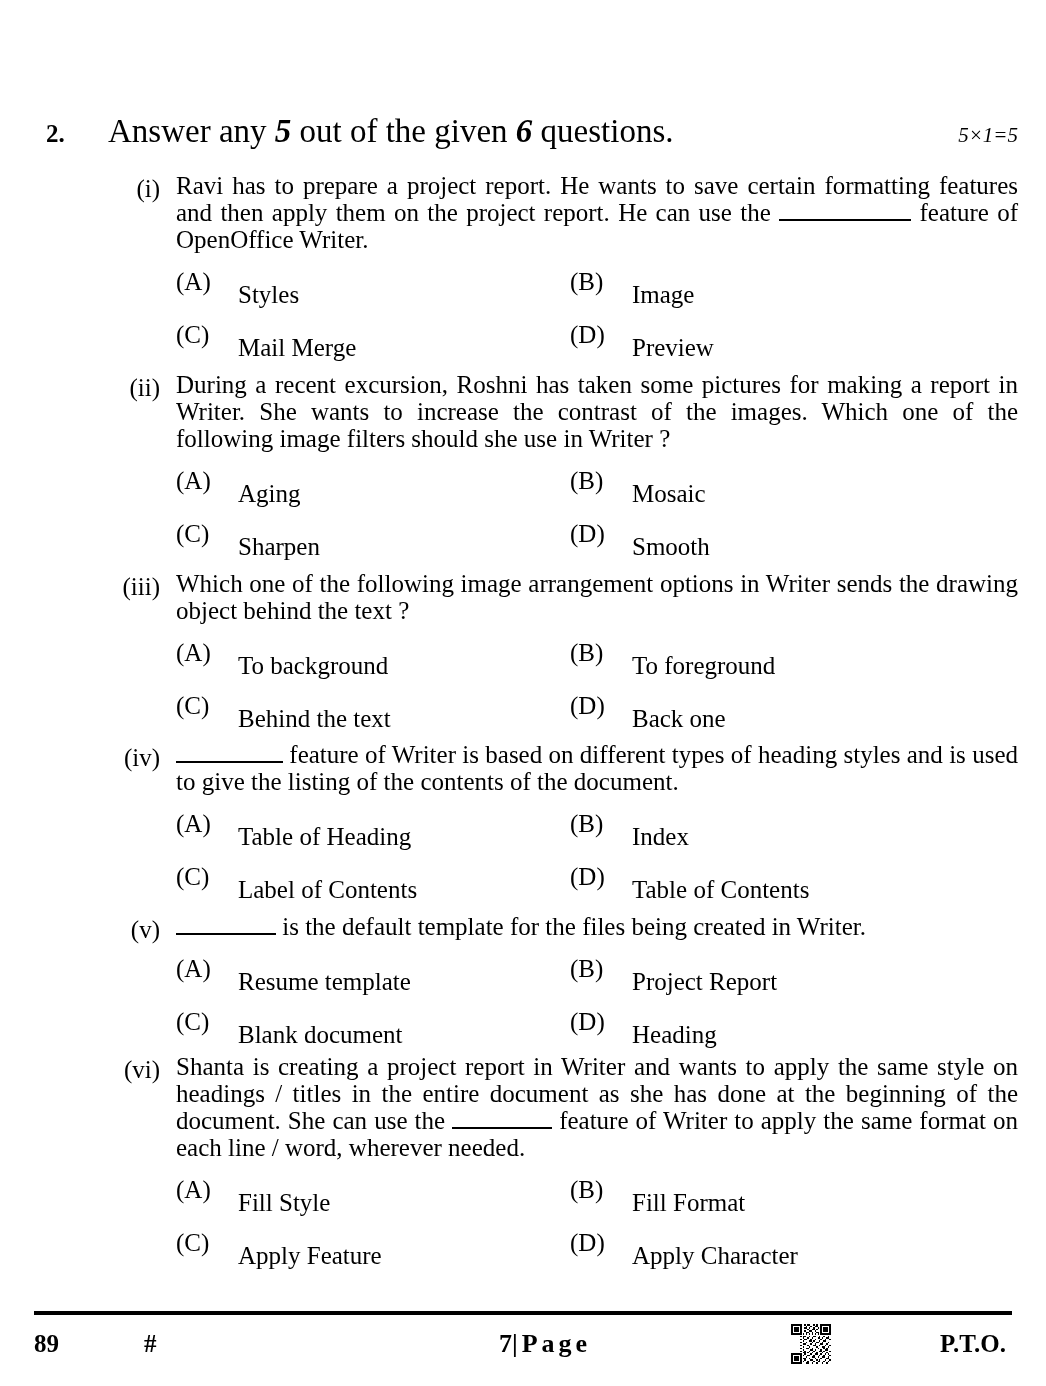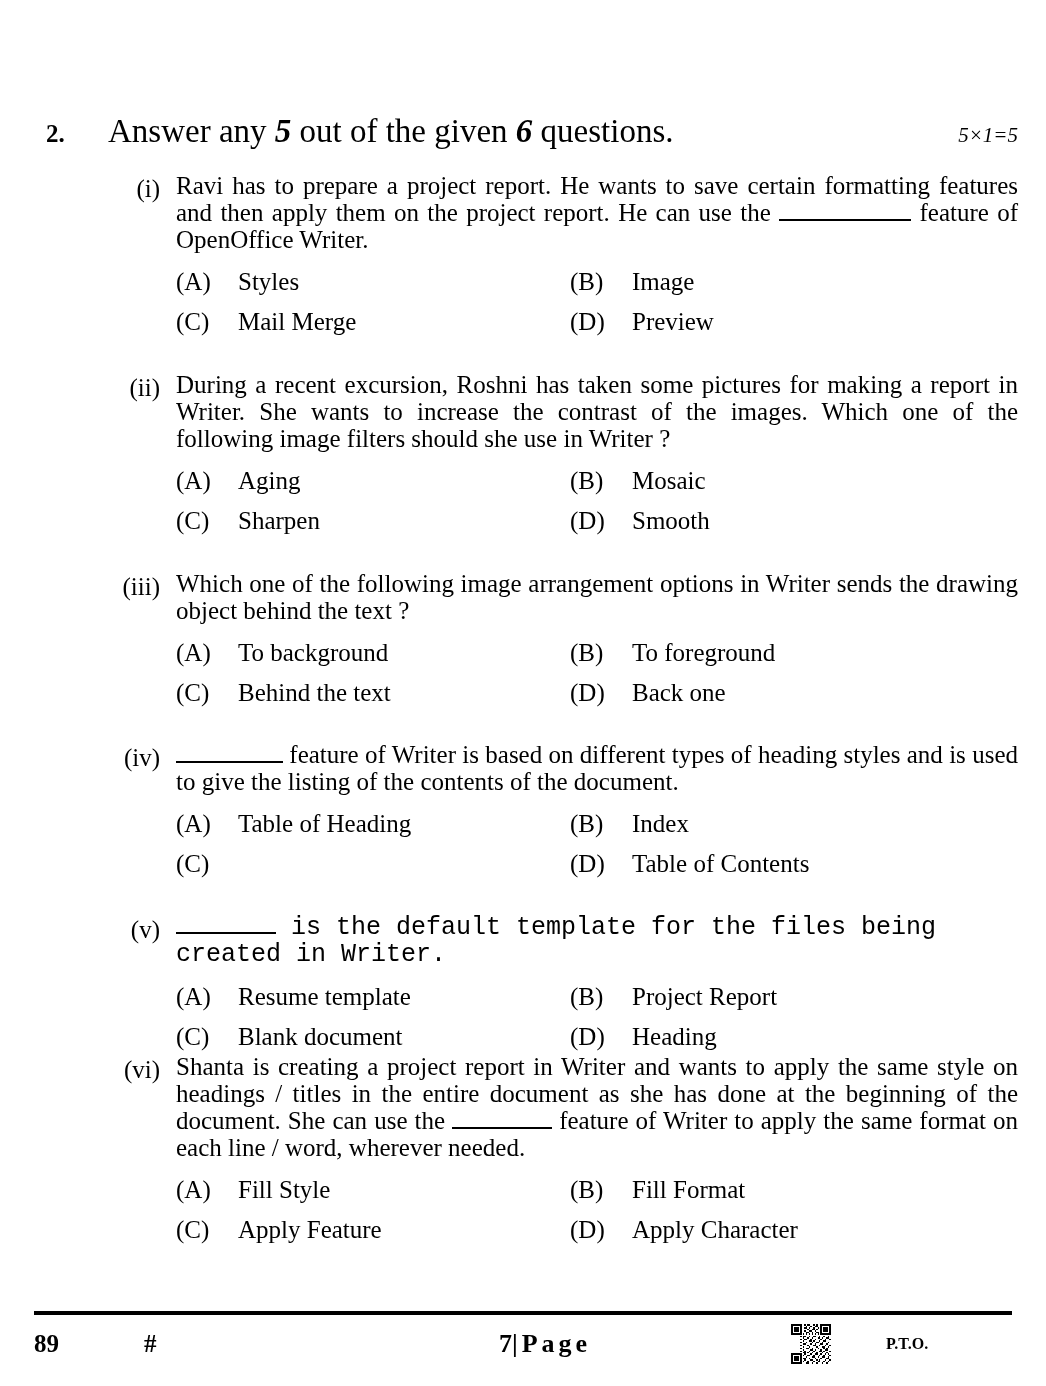--- a/index.html
+++ b/index.html
@@ -76,21 +76,20 @@
   }
   .subq-text {
     font-size: 25px;
     line-height: 27px;
     text-align: justify;
     text-align-last: left;
     margin: 0;
   }
   .subq-text.nojust {
     text-align: left;
-    font-family: Liberation Mono, monospace;
   }
   .blank {
     display: inline-block;
     border-bottom: 2px solid #000;
     height: 19px;
     vertical-align: baseline;
   }
   .blank.w-long  { width: 132px; }
   .blank.w-mid   { width: 107px; }
   .blank.w-short { width: 100px; }
@@ -108,20 +107,21 @@
     display: flex;
     flex: 0 0 394px;
     width: 394px;
   }
   .opt-key {
     flex: 0 0 62px;
     width: 62px;
   }
   .opt-val {
     flex: 1 1 auto;
+    margin-top: 13px;
   }
 
   
   .footer-rule {
     position: absolute;
     left: 34px;
     top: 1311px;
     width: 978px;
     height: 0;
     border-top: 4px solid #000;
@@ -156,21 +156,22 @@
     display: flex;
     justify-content: center;
   }
   .qr {
     width: 42px;
     height: 42px;
     display: block;
   }
   .f-pto {
     flex: 0 0 120px;
-    font-size: 16px;
+    text-align: right;
+    font-size: 25px;
     padding-right: 6px;
   }
 </style>
 </head>
 <body>
 
 <div class="page">
 
   <div class="qhead">
     <span class="qhead-num">2.</span>
@@ -283,20 +284,21 @@
               <span class="opt-val">Table of Heading</span>
             </div>
             <div class="opt-cell">
               <span class="opt-key">(B)</span>
               <span class="opt-val">Index</span>
             </div>
           </div>
           <div class="opt-row">
             <div class="opt-cell">
               <span class="opt-key">(C)</span>
+              <span class="opt-val">Label of Contents</span>
             </div>
             <div class="opt-cell">
               <span class="opt-key">(D)</span>
               <span class="opt-val">Table of Contents</span>
             </div>
           </div>
         </div>
       </div>
     </div>
   </div>

